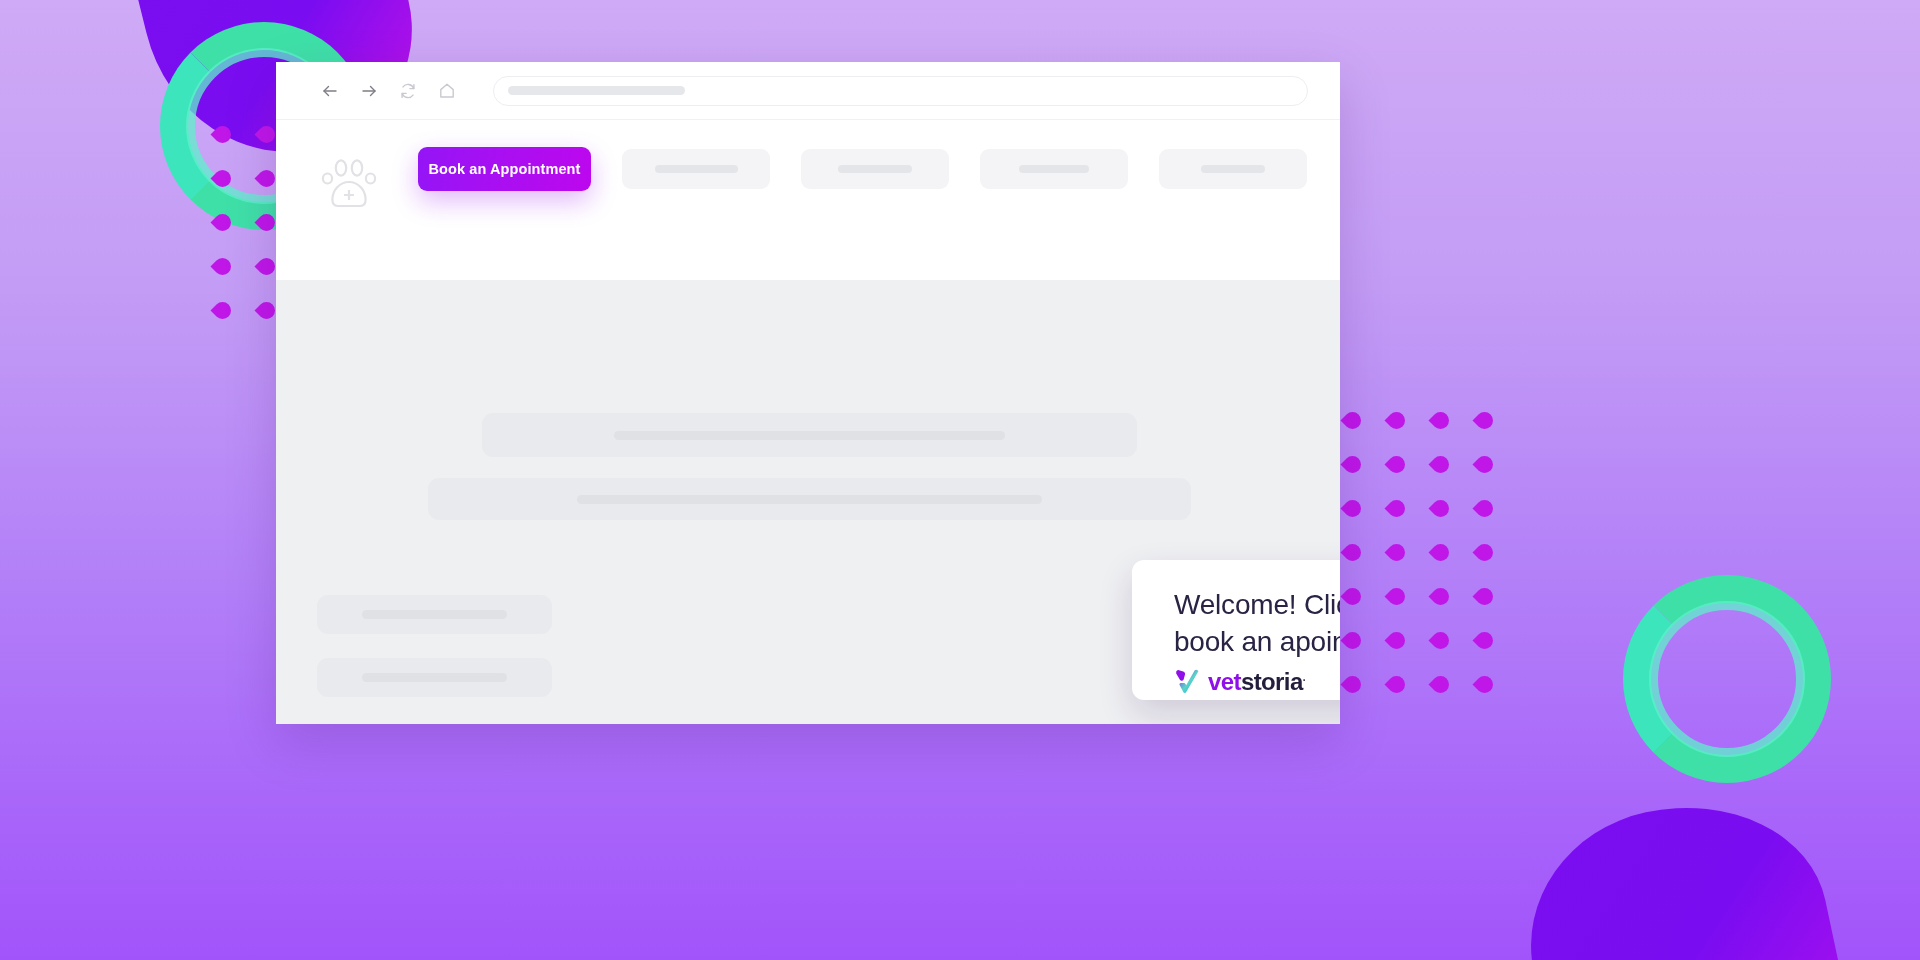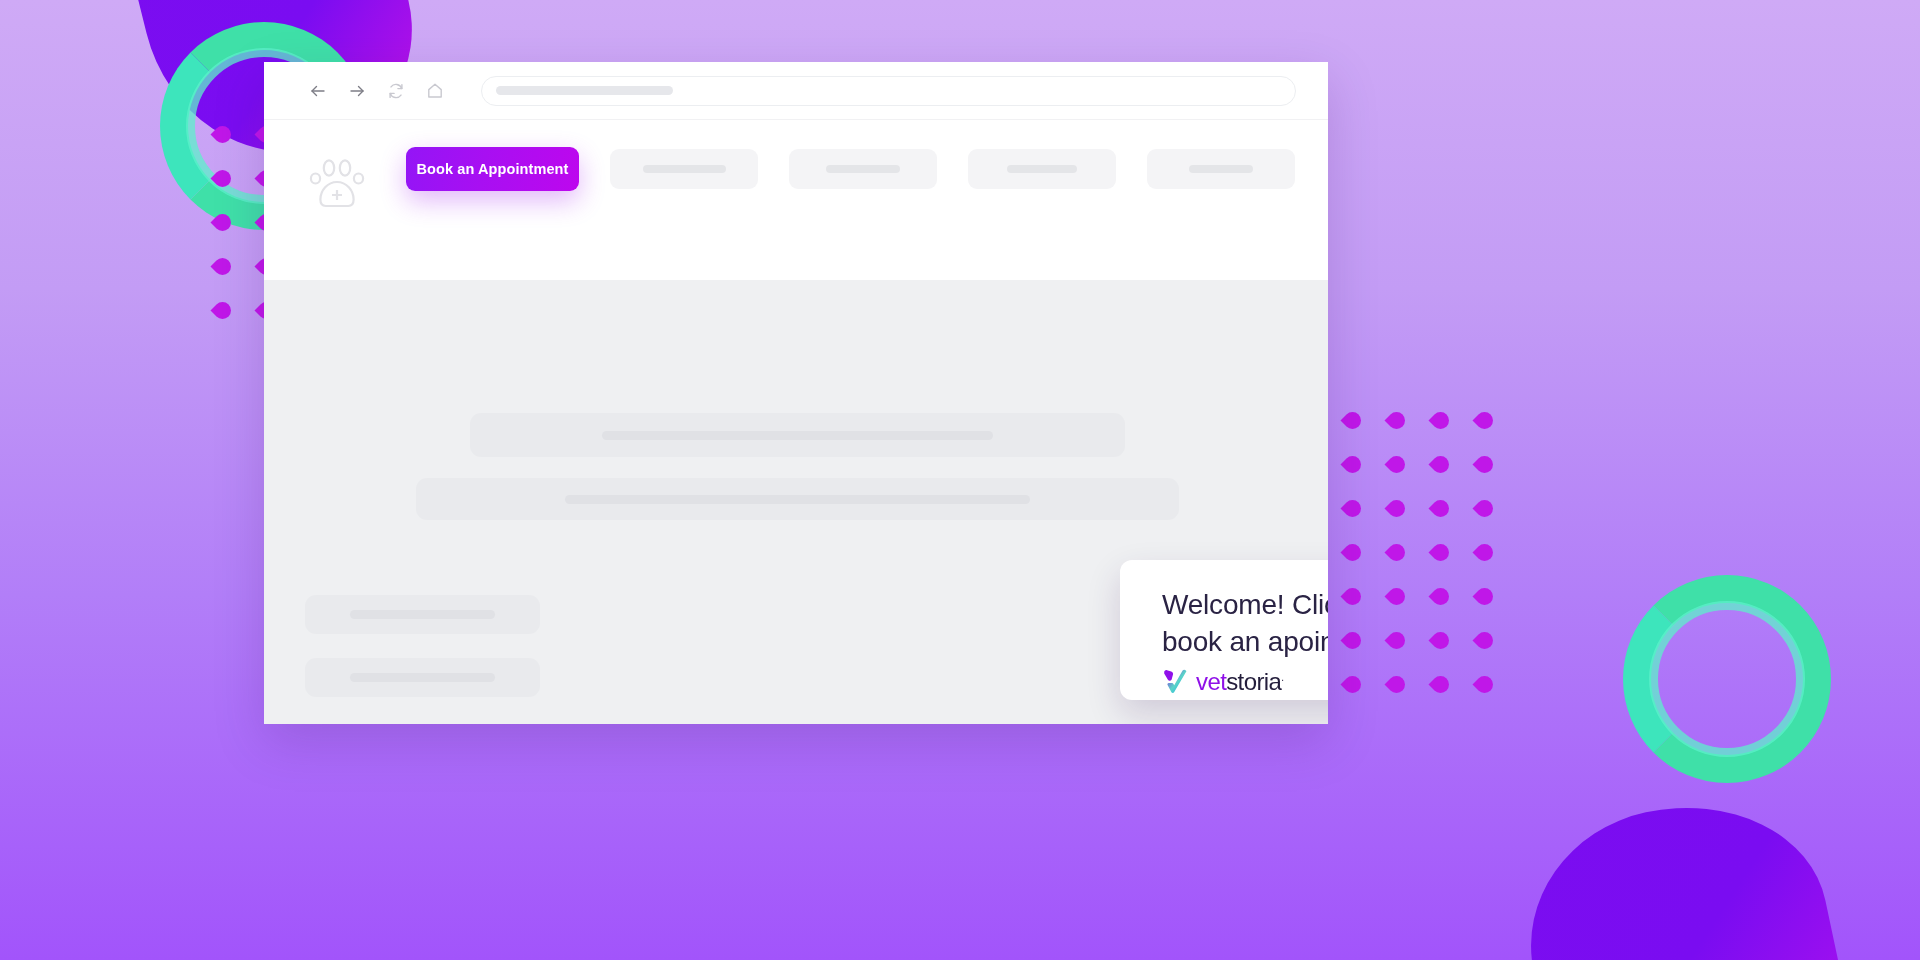--- a/index.html
+++ b/index.html
@@ -64,21 +64,21 @@
   .drop {
     width: 17px; height: 17px;
     background: #c017e8;
     border-radius: 0 50% 50% 50%;
     transform: rotate(-45deg);
     justify-self: center; align-self: center;
   }
 
   
   #browser {
-    position: absolute; left: 264px; top: 62px;
+    position: absolute; left: 276px; top: 62px;
     width: 1064px; height: 662px;
     background: #ffffff;
     box-shadow: 0 18px 48px rgba(60, 10, 110, .18);
     z-index: 3;
     overflow: hidden;
   }
 
   
   .toolbar {
     height: 58px; background: #fff;
@@ -164,21 +164,21 @@
   }
   .popup-msg {
     font-size: 28px; line-height: 37px; color: #2a2344;
     font-weight: 300; letter-spacing: -.2px;
     font-family: "Liberation Sans", sans-serif;
     white-space: pre-line;
   }
   .popup-brand { display: flex; align-items: center; margin-top: 8px; gap: 7px; }
   .brand-mark { width: 27px; height: 27px; flex: none; }
   .brand-mark svg { display: block; }
-  .brand-word { font-size: 24px; font-weight: 400; letter-spacing: -.6px; line-height: 1; }
+  .brand-word { font-size: 24px; font-weight: 700; letter-spacing: -.6px; line-height: 1; }
   .brand-word .v { color: #8f10e8; }
   .brand-word .s { color: #241e3c; }
   .brand-word .r { font-size: 10px; color: #241e3c; vertical-align: super; }
 </style>
 </head>
 <body>
 
 <div id="decor">
   <div class="blob-tl"></div>
   <div class="ring-tl"></div>

